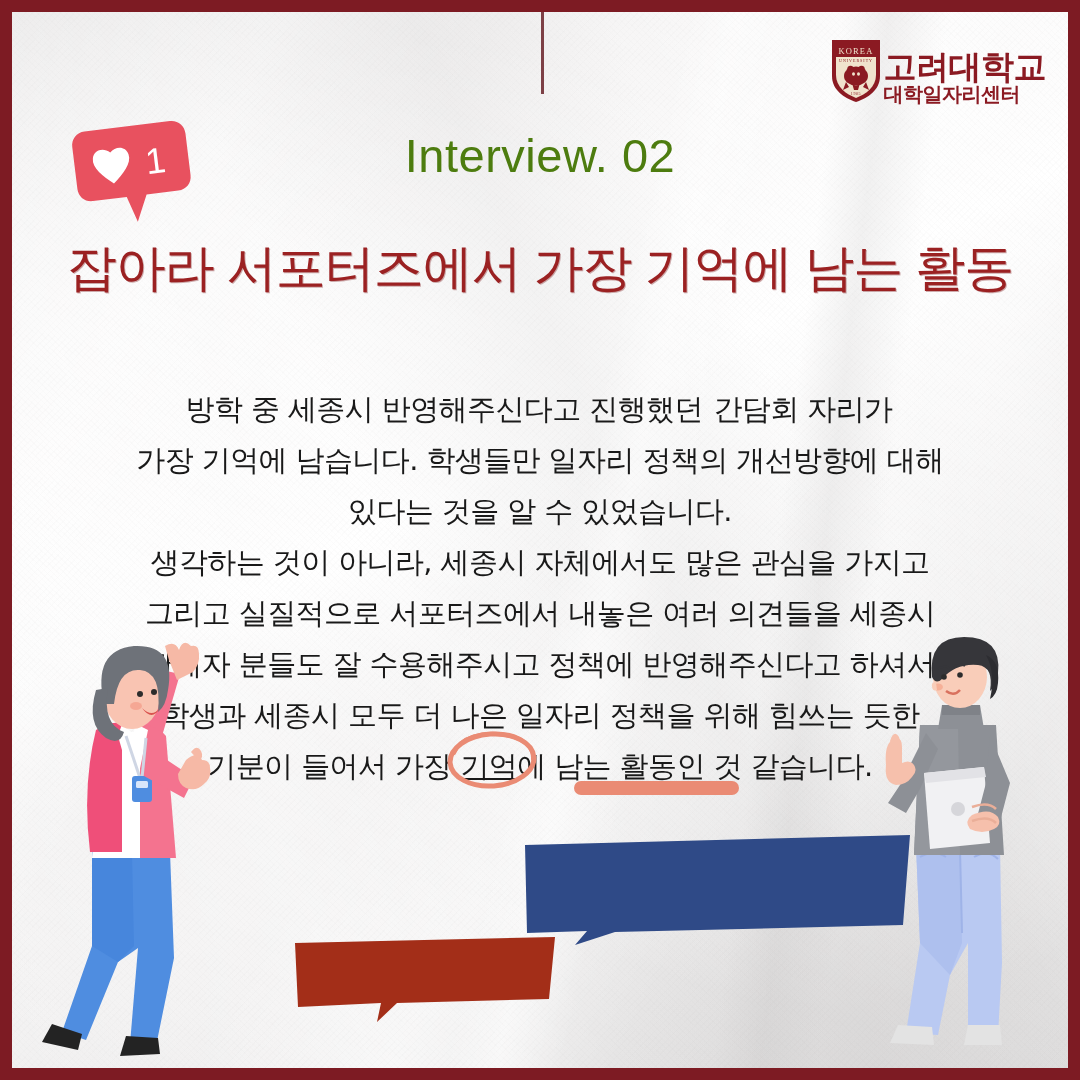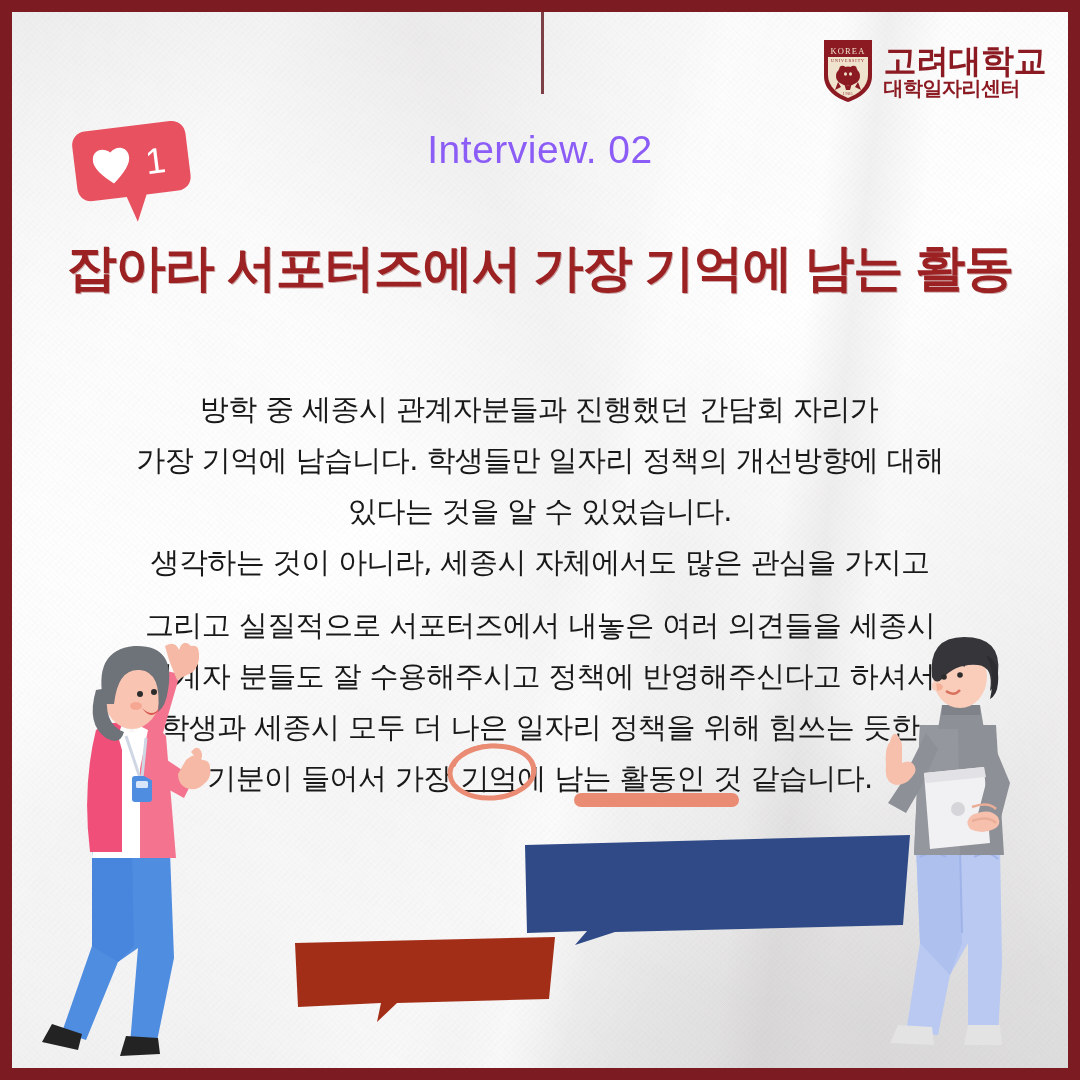--- a/index.html
+++ b/index.html
@@ -78,22 +78,22 @@
     height: 82px;
     background: #7d4046;
   }
 
   
   .logo-block {
     position: absolute;
     right: 22px;
     top: 26px;
     display: flex;
-    align-items: center;
-    gap: 10px;
+    align-items: flex-end;
+    gap: 2px;
   }
   .crest {
     position: relative;
     width: 52px;
     height: 66px;
   }
   .crest svg { display: block; }
   .logo-text {
     display: flex;
     flex-direction: column;
@@ -118,33 +118,33 @@
     height: 100px;
     transform: rotate(-7deg);
   }
 
   
   .interview-label {
     position: absolute;
     left: 0; right: 0;
     top: 116px;
     text-align: center;
-    color: #8b5cf6;
-    font-size: 39px;
+    color: #4d7c0f;
+    font-size: 47px;
     font-weight: normal;
     letter-spacing: .5px;
   }
   .main-title {
     position: absolute;
     left: 0; right: 0;
     top: 223px;
     text-align: center;
     color: #9b2122;
     font-size: 50px;
-    font-weight: bold;
+    font-weight: normal;
     letter-spacing: -1px;
     text-shadow: 1px 1px 0 rgba(120,20,22,.35);
   }
 
   
   .body-text {
     position: absolute;
     left: 70px;
     right: 70px;
     top: 372px;
@@ -153,21 +153,21 @@
     font-size: 29px;
     font-family: "DejaVu Sans", "Liberation Sans", sans-serif;
     letter-spacing: -0.6px;
   }
   .body-line {
     position: relative;
     height: 51px;
     line-height: 51px;
     white-space: nowrap;
   }
-  .body-line.gap-before { margin-top: 12px; }
+  .body-line.gap-before { }
 
   .hl-yellow {
     position: relative;
     display: inline-block;
     padding: 0 2px;
   }
   .hl-yellow::before {
     content: "";
     position: absolute;
     left: -5px;
@@ -267,21 +267,21 @@
       <text x="83" y="52" font-family="'Liberation Sans',sans-serif" font-size="36" fill="#ffffff" text-anchor="middle">1</text>
     </svg>
   </div>
 
   <div class="interview-label">Interview. 02</div>
   <div class="main-title">잡아라 서포터즈에서 가장 기억에 남는 활동</div>
 
   <div class="body-text">
 
     <div class="body-line">
-      <span>방학 중 세종시 관계자분들과 진행했던 </span><span class="hl-yellow">간담회 자리가</span>
+      <span>방학 중 세종시 반영해주신다고 진행했던 </span><span class="hl-yellow">간담회 자리가</span>
     </div>
 
     <div class="body-line">
       <span>가장 기억에 남습니다. 학생들만 일자리 정책의 개선방향에 대해</span>
     </div>
 
     <div class="body-line">
       <span>있다는 것을 알 수 있었습니다.</span>
     </div>
 

